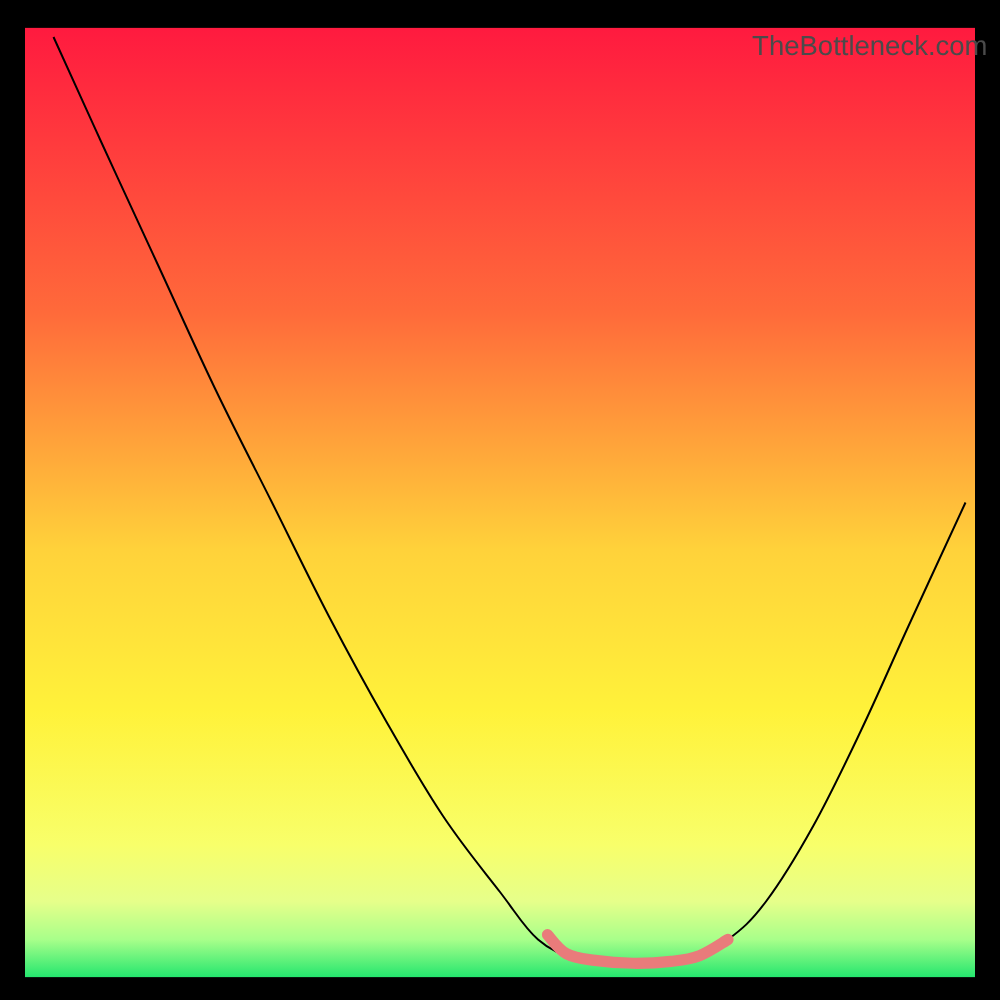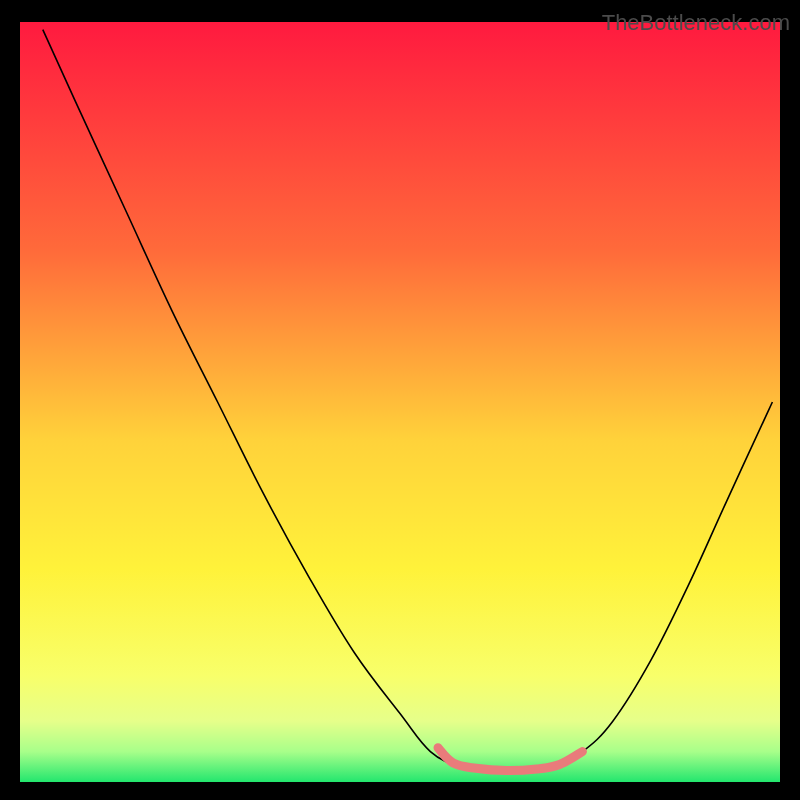--- a/index.html
+++ b/index.html
@@ -1,20 +1,20 @@
 <!DOCTYPE html>
 <html><head>
   <meta charset="utf-8">
   <style>
     * { margin: 0; padding: 0; box-sizing: border-box; }
     html, body { width: 800px; height: 800px; background: #000; font-family: Arial, sans-serif; }
     .container { position: relative; width: 800px; height: 800px; }
     .watermark {
       position: absolute;
-      top: 10px;
+      top: 24px;
       right: 10px;
       font-size: 22px;
       font-weight: 500;
       color: #4b4b4b;
       z-index: 10;
     }
     .plot-area {
       position: absolute;
       left: 20px;
       top: 22px;

